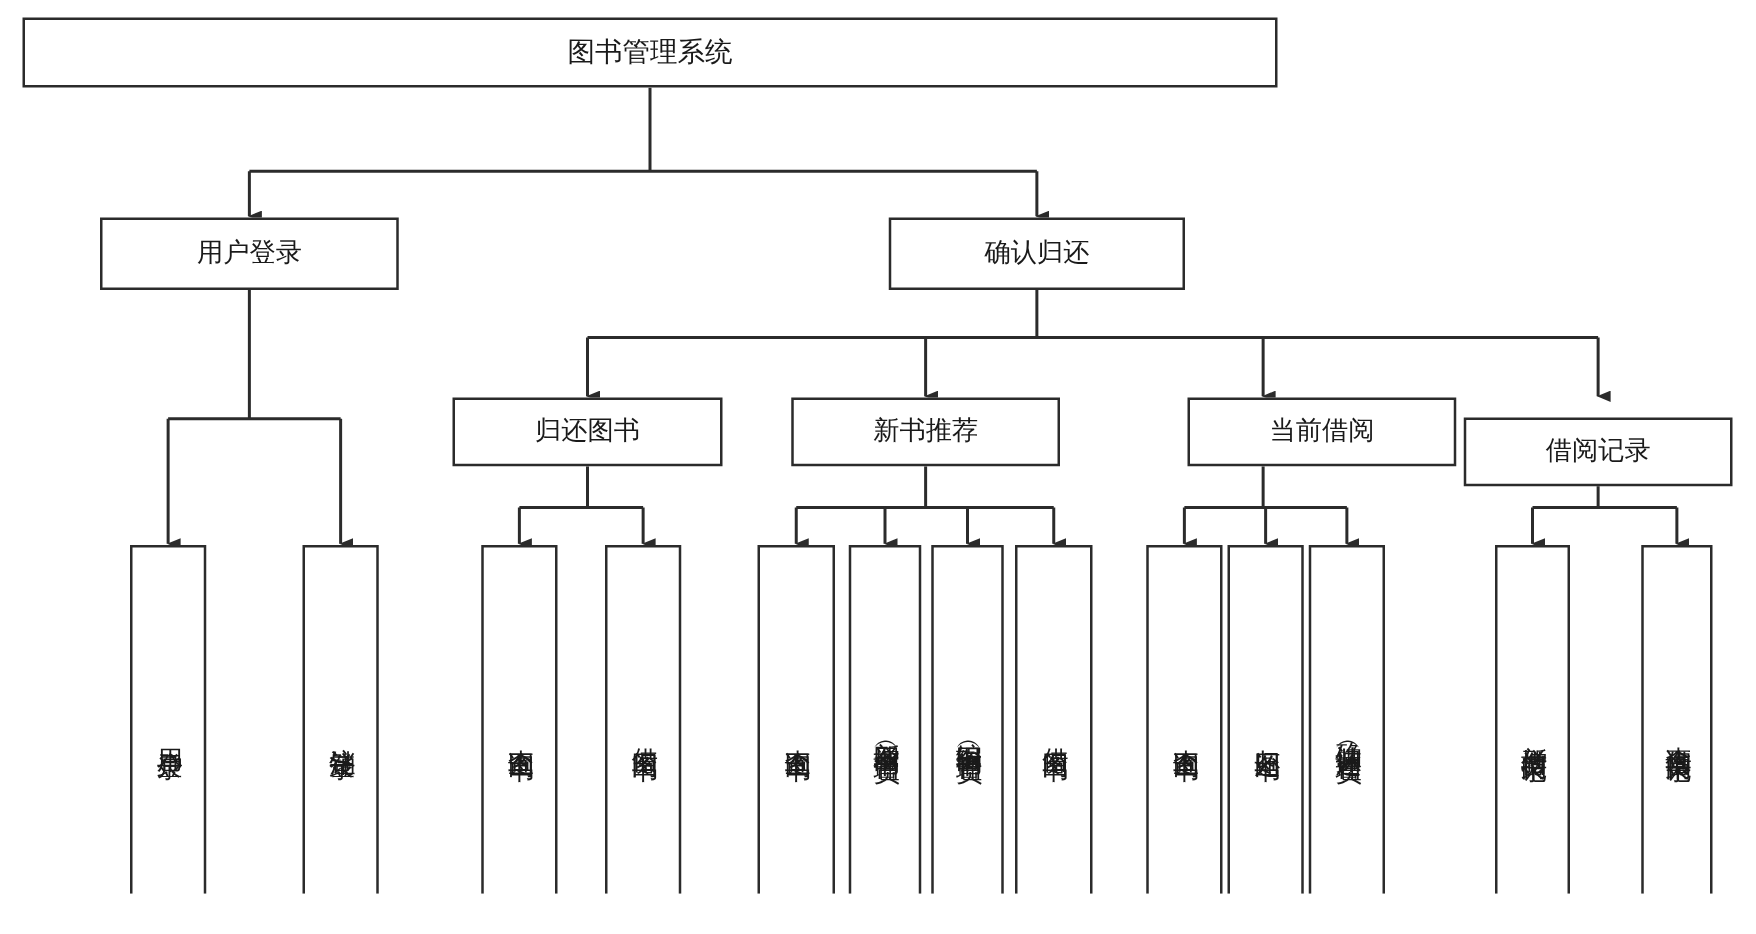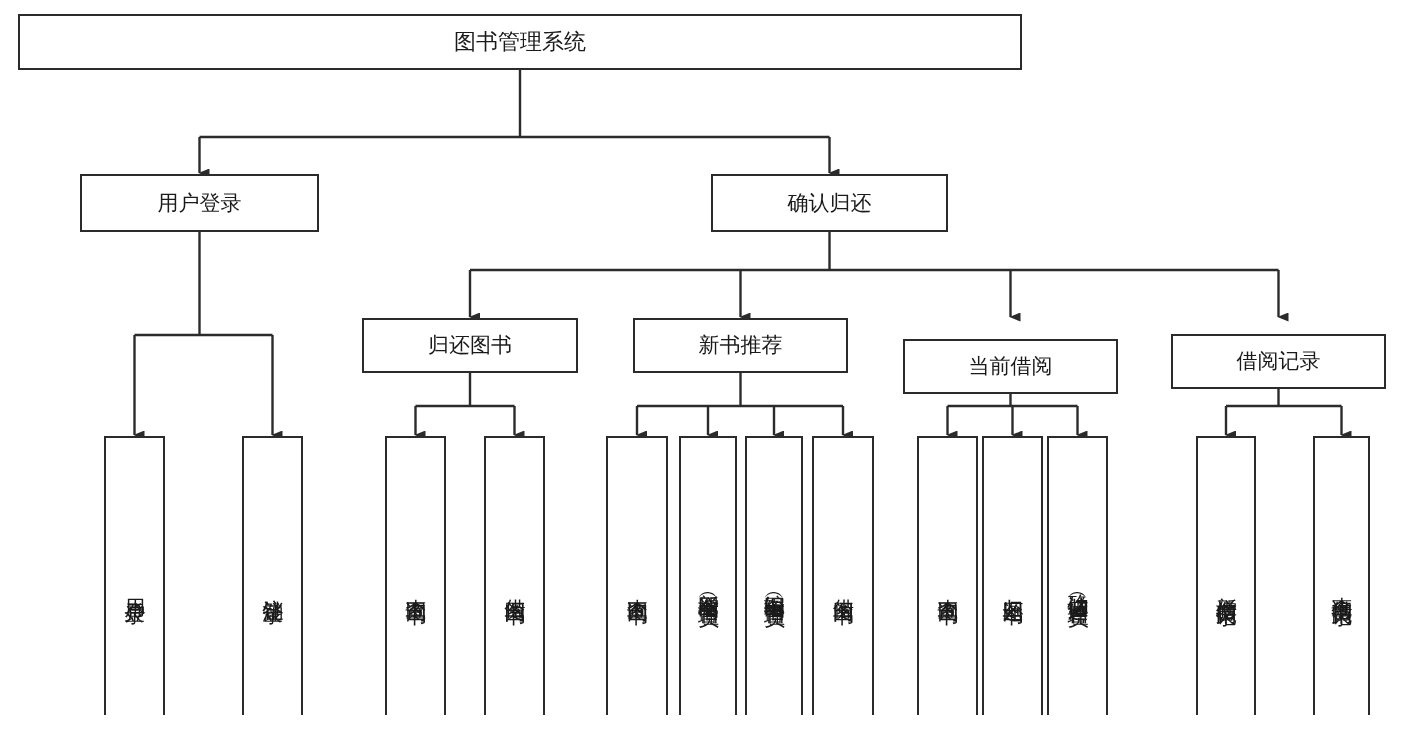--- a/index.html
+++ b/index.html
@@ -122,21 +122,21 @@
       </div>
       <div class="node horizontal" style="left: 711px; top: 174px; width: 237px; height: 58px;">
         <span class="node-label">确认归还</span>
       </div>
       <div class="node horizontal" style="left: 362px; top: 318px; width: 216px; height: 55px;">
         <span class="node-label">归还图书</span>
       </div>
       <div class="node horizontal" style="left: 633px; top: 318px; width: 215px; height: 55px;">
         <span class="node-label">新书推荐</span>
       </div>
-      <div class="node horizontal" style="left: 903px; top: 318px; width: 215px; height: 55px; margin-top: 21px;">
+      <div class="node horizontal" style="left: 950px; top: 318px; width: 215px; height: 55px;">
         <span class="node-label">当前借阅</span>
       </div>
       <div class="node horizontal" style="left: 1171px; top: 318px; width: 215px; height: 55px; margin-top: 16px;">
         <span class="node-label">借阅记录</span>
       </div>
       <div class="node vertical" style="left: 104px; top: 436px; width: 61px; height: 299px;">
         <span class="node-label">用户登录</span>
       </div>
       <div class="node vertical" style="left: 242px; top: 436px; width: 61px; height: 299px;">
         <span class="node-label">注销登录</span>

